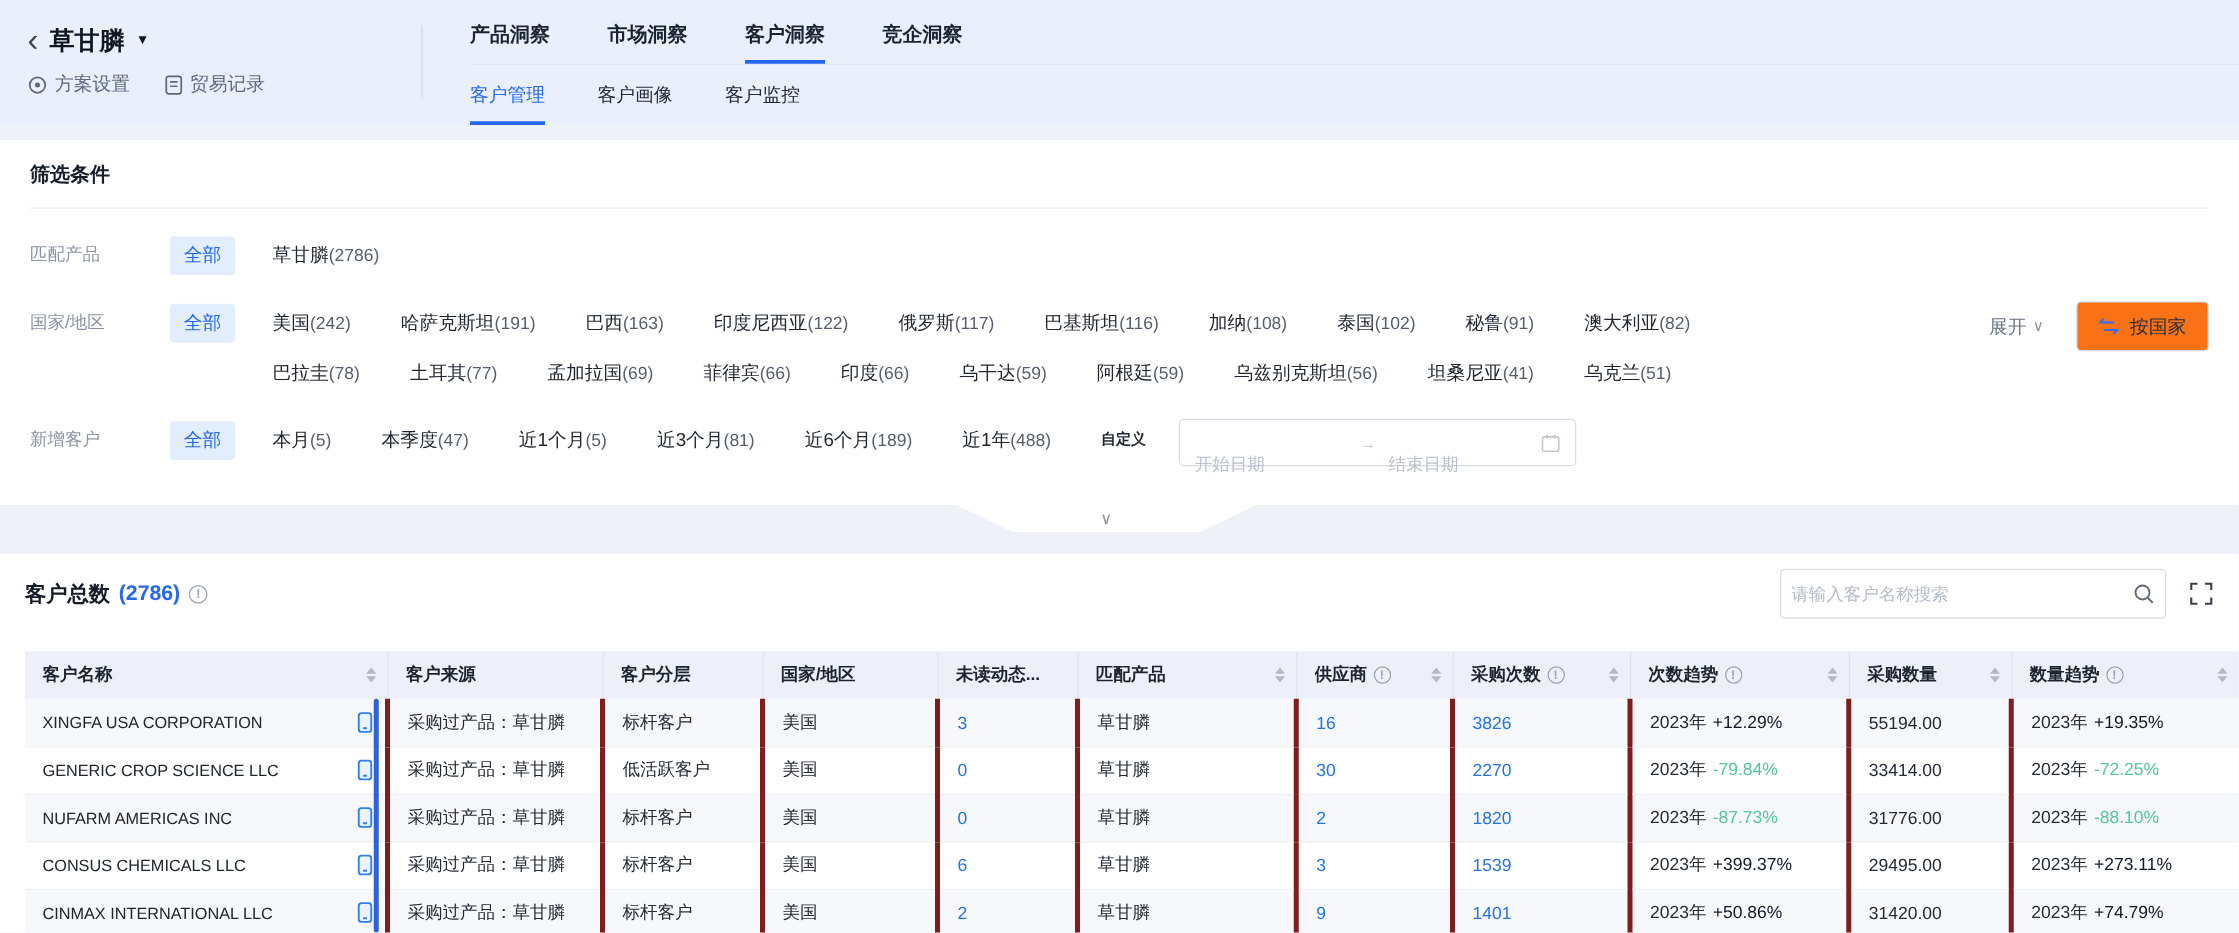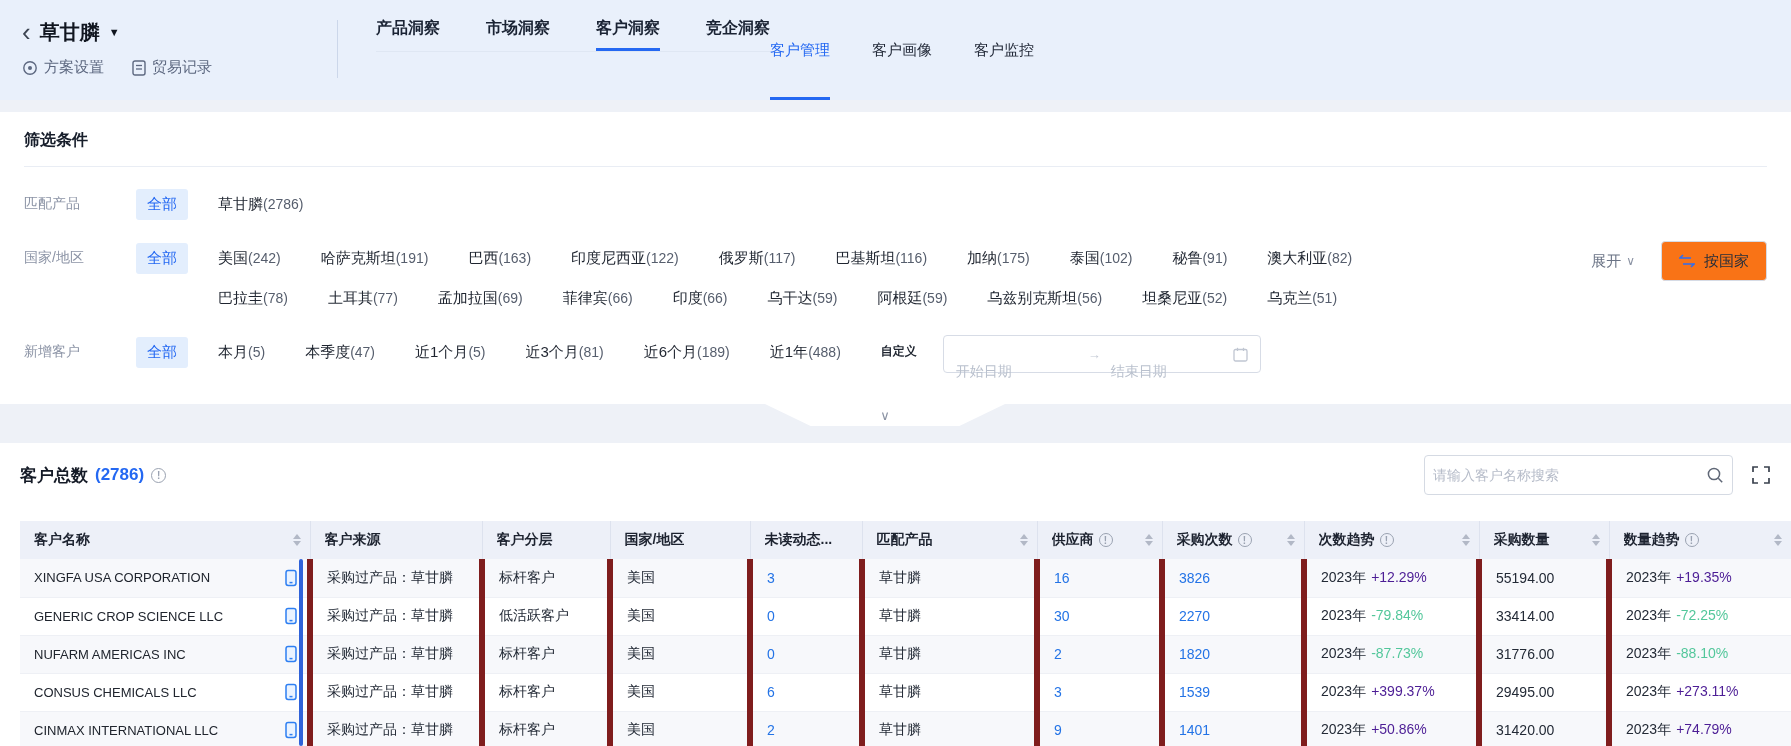--- a/index.html
+++ b/index.html
@@ -13,21 +13,21 @@
   .app-header { height:100px; background:#e9f0fb; display:flex; }
   .hdr-left { width:337px; padding:16px 0 0 22px; flex:none; }
   .hdr-left-top { display:flex; align-items:center; gap:9px; height:32px; }
   .back-icon { font-size:26px; color:#3c4452; line-height:26px; cursor:pointer; }
   .product-name { font-size:20px; font-weight:700; color:#10151f; cursor:pointer; }
   .dropdown-caret { font-size:11px; color:#10151f; }
   .hdr-actions { display:flex; gap:28px; margin-top:10px; align-items:center; }
   .action-item { display:flex; align-items:center; gap:6px; color:#5d6880; font-size:15px; cursor:pointer; }
   .action-item svg { display:block; }
   .hdr-divider { width:1px; background:#ccd7ea; height:58px; margin-top:20px; flex:none; }
-  .hdr-right { flex:1; padding-left:38px; display:flex; flex-direction:row; }
+  .hdr-right { flex:1; padding-left:38px; display:flex; flex-direction:column; }
   .main-tabs { display:flex; gap:46px; height:52px; align-items:flex-end; border-bottom:1px solid #dfe7f3; }
   .main-tab { font-size:16px; font-weight:600; color:#1a2334; padding-bottom:9px; border-bottom:3px solid transparent; cursor:pointer; white-space:nowrap; }
   .main-tab.active { border-bottom-color:#2468f2; }
   .sub-tabs { display:flex; gap:42px; flex:1; align-items:stretch; }
   .sub-tab { font-size:15px; color:#222938; display:flex; align-items:center; border-bottom:3px solid transparent; cursor:pointer; padding-top:3px; white-space:nowrap; }
   .sub-tab.active { color:#2468f2; border-bottom-color:#2468f2; }
 
   
   .filter-panel { background:#fff; margin-top:12px; height:292px; padding:18px 24px 0; position:relative; }
   .filter-title { font-size:16px; font-weight:700; color:#171e2b; padding-bottom:15px; border-bottom:1px solid #e9edf4; }
@@ -66,30 +66,30 @@
   .th-inner { display:flex; align-items:center; justify-content:space-between; padding-right:9px; }
   .th-label-group { display:flex; align-items:center; gap:5px; overflow:hidden; }
   th .info-icon { width:14px; height:14px; }
   th:not(.info) .info-icon { display:none; }
   th:not(.sortable) .sort-icon { visibility:hidden; }
   .sort-icon { display:inline-flex; flex-direction:column; gap:2px; flex:none; }
   .sort-icon i { display:block; width:0; height:0; }
   .sort-icon .c-up { border-left:4px solid transparent; border-right:4px solid transparent; border-bottom:5px solid #b2b8c6; }
   .sort-icon .c-dn { border-left:4px solid transparent; border-right:4px solid transparent; border-top:5px solid #b2b8c6; }
 
-  td { height:38px; font-size:14px; color:#232a36; padding-left:14px; border-right:6px solid #7f1d1d; border-bottom:1px solid #eef0f5; background:#fff; white-space:nowrap; overflow:hidden; }
+  td { height:38px; font-size:14px; color:#232a36; padding-left:14px; border-right:4px solid #7f1d1d; border-bottom:1px solid #eef0f5; background:#fff; white-space:nowrap; overflow:hidden; }
   td:last-child { border-right:none; }
   tbody tr:nth-child(odd) td { background:#f7f8fb; } 
   .name-cell { display:flex; align-items:center; justify-content:space-between; padding-right:8px; }
   .cust-name { font-size:13px; color:#20252e; overflow:hidden; text-overflow:ellipsis; cursor:pointer; }
   .contact-icon { flex:none; display:flex; cursor:pointer; }
   .link { color:#2373e6; cursor:pointer; }
   .trend-year { color:#232a36; }
   .pct { margin-left:5px; }
-  .pct.up { color:#4c1d95; }
+  .pct.up { color:#0f172a; }
   .pct.down { color:#53c79b; }
   .fixed-scrollbar { position:absolute; left:279px; top:38px; width:4px; height:187px; background:#2f62d9; border-radius:2px; z-index:3; cursor:grab; }
 </style>
 </head>
 <body>
 
 <div class="app-header">
   <div class="hdr-left">
     <div class="hdr-left-top">
       <span class="back-icon">‹</span>
@@ -150,36 +150,36 @@
     <span class="chip">全部</span>
     <div class="options">
       <div class="option-line">
 
       <span class="opt"><span>美国</span><span class="cnt">(242)</span></span>
           <span class="opt"><span>哈萨克斯坦</span><span class="cnt">(191)</span></span>
           <span class="opt"><span>巴西</span><span class="cnt">(163)</span></span>
           <span class="opt"><span>印度尼西亚</span><span class="cnt">(122)</span></span>
           <span class="opt"><span>俄罗斯</span><span class="cnt">(117)</span></span>
           <span class="opt"><span>巴基斯坦</span><span class="cnt">(116)</span></span>
-          <span class="opt"><span>加纳</span><span class="cnt">(175)</span></span>
+          <span class="opt"><span>加纳</span><span class="cnt">(108)</span></span>
           <span class="opt"><span>泰国</span><span class="cnt">(102)</span></span>
           <span class="opt"><span>秘鲁</span><span class="cnt">(91)</span></span>
           <span class="opt"><span>澳大利亚</span><span class="cnt">(82)</span></span>
         </div>
       <div class="option-line">
 
       <span class="opt"><span>巴拉圭</span><span class="cnt">(78)</span></span>
           <span class="opt"><span>土耳其</span><span class="cnt">(77)</span></span>
           <span class="opt"><span>孟加拉国</span><span class="cnt">(69)</span></span>
           <span class="opt"><span>菲律宾</span><span class="cnt">(66)</span></span>
           <span class="opt"><span>印度</span><span class="cnt">(66)</span></span>
           <span class="opt"><span>乌干达</span><span class="cnt">(59)</span></span>
           <span class="opt"><span>阿根廷</span><span class="cnt">(59)</span></span>
           <span class="opt"><span>乌兹别克斯坦</span><span class="cnt">(56)</span></span>
-          <span class="opt"><span>坦桑尼亚</span><span class="cnt">(52)</span></span>
+          <span class="opt"><span>坦桑尼亚</span><span class="cnt">(41)</span></span>
           <span class="opt"><span>乌克兰</span><span class="cnt">(51)</span></span>
         </div>
     </div>
     <div class="country-controls">
       <span class="expand-toggle">
           <span>展开</span>
           <span class="chev">∨</span>
         </span>
       <button class="by-country-btn">
         <svg width="16" height="14" viewBox="0 0 16 14">

